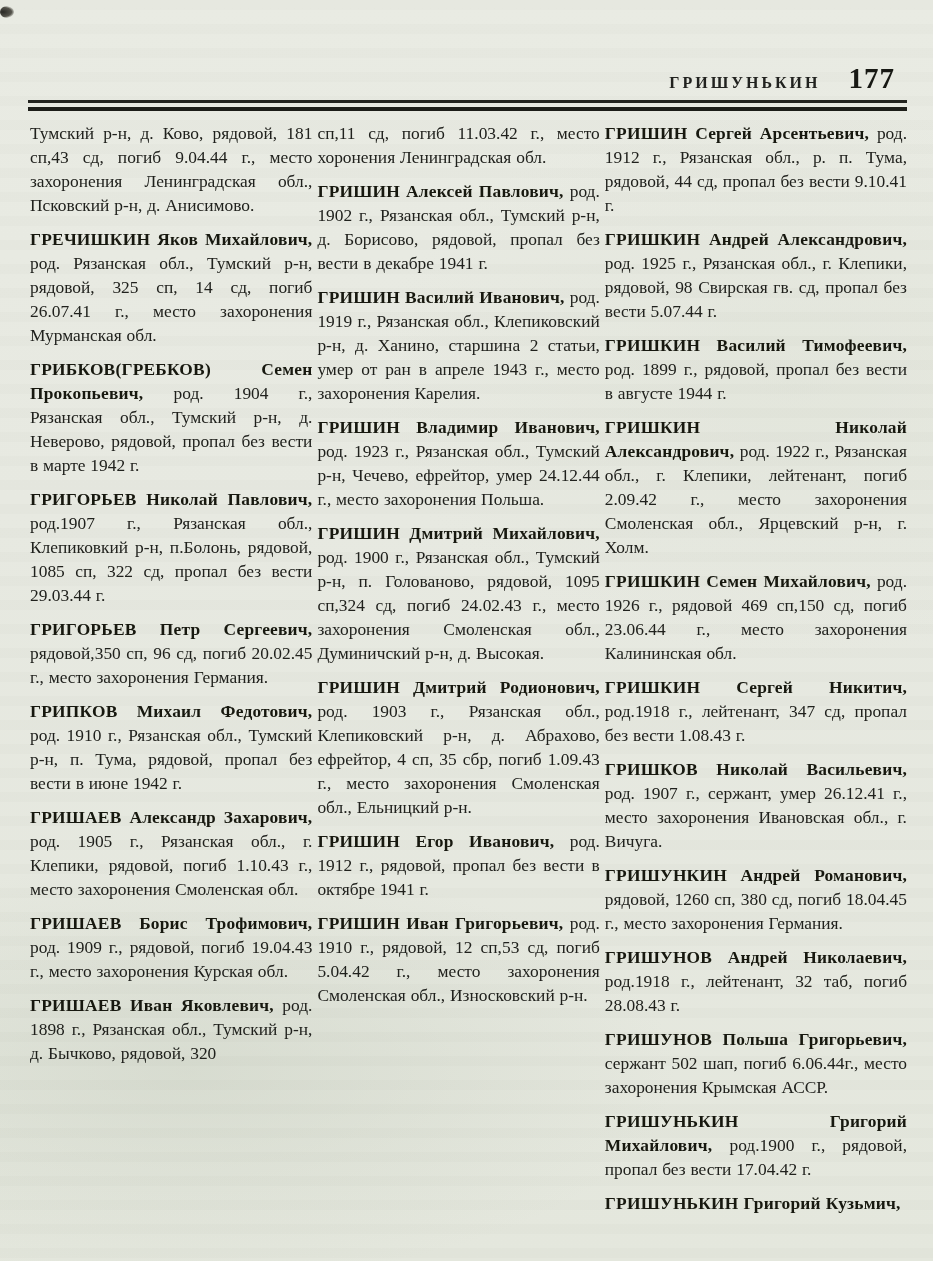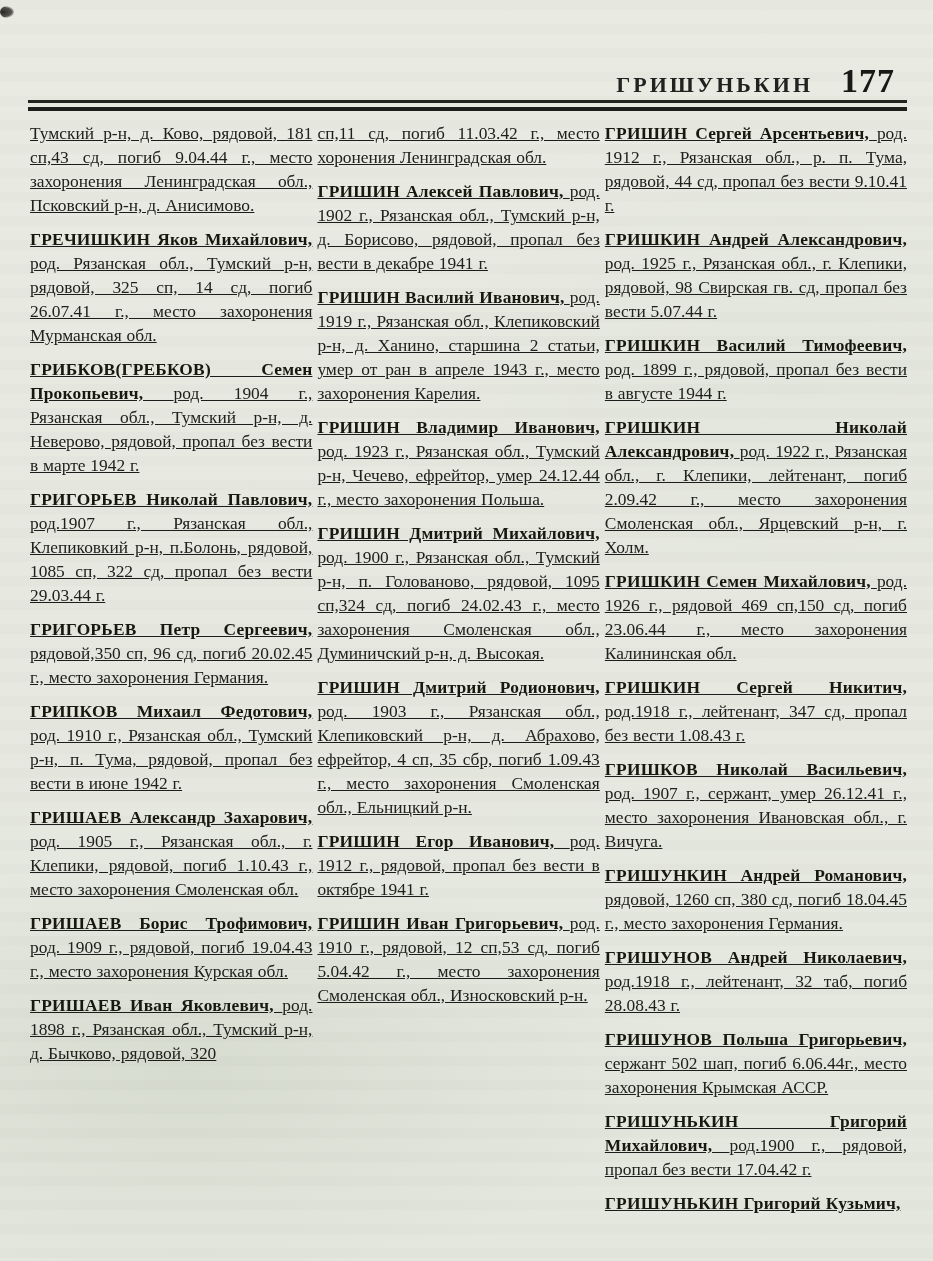--- a/index.html
+++ b/index.html
@@ -39,28 +39,28 @@
     top: 62px;
     left: 30px;
     right: 30px;
     display: flex;
     justify-content: flex-end;
     align-items: baseline;
     gap: 28px;
   }
   .running-title {
     font-weight: bold;
-    font-size: 22px;
+    font-size: 16px;
     letter-spacing: 3px;
     color: #21221f;
     text-align: right;
   }
   .page-number {
     font-weight: bold;
-    font-size: 34px;
+    font-size: 29px;
     letter-spacing: 1px;
     color: #181914;
     margin-right: 8px;
   }
   .double-rule {
     position: absolute;
     top: 100px;
     left: 28px;
     right: 26px;
     height: 12px;
@@ -75,21 +75,20 @@
     background: #1d1e19;
   }
   .columns {
     position: absolute;
     top: 121px;
     left: 30px;
     right: 26px;
     bottom: 0;
     display: flex;
     gap: 5px;
-    text-decoration: underline;
   }
   .text-column {
     flex: 1 1 0;
   }
   .text-column:last-child {
     flex: 1.07 1 0;
   }
   .entry {
     margin: 0 0 10px 0;
     font-size: 17.4px;

